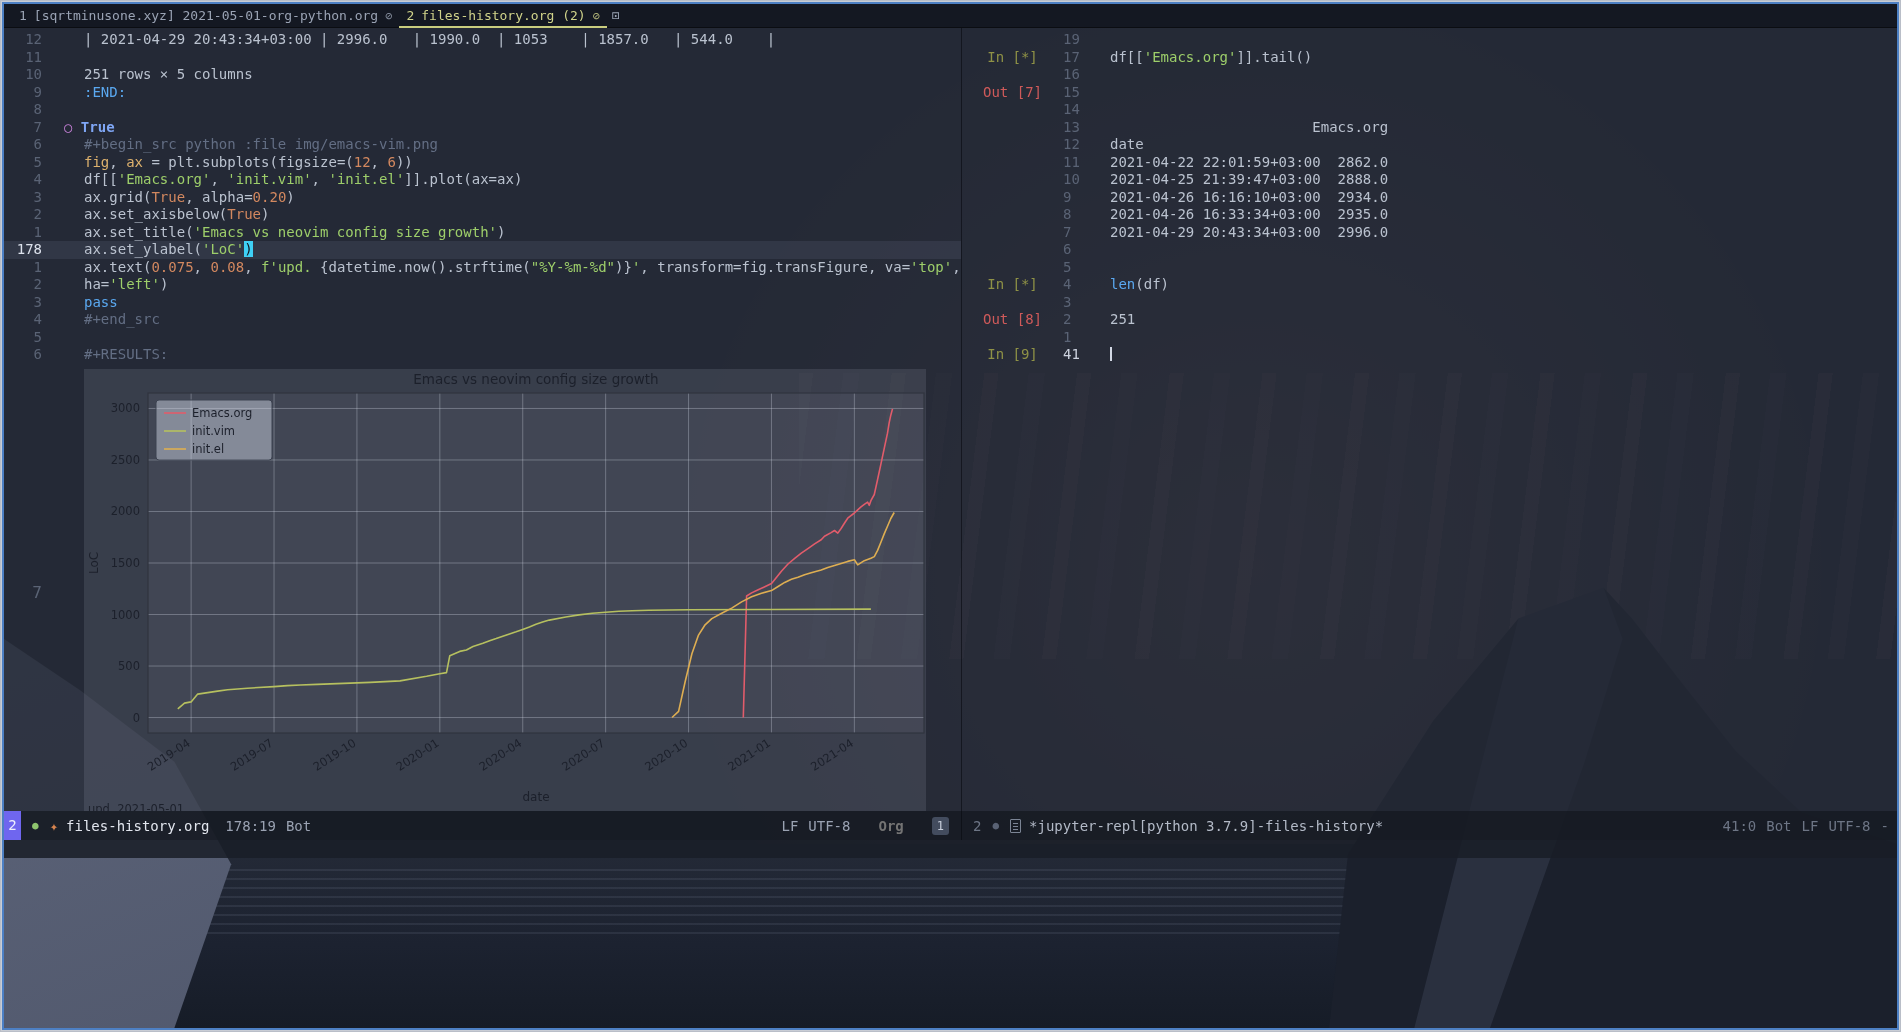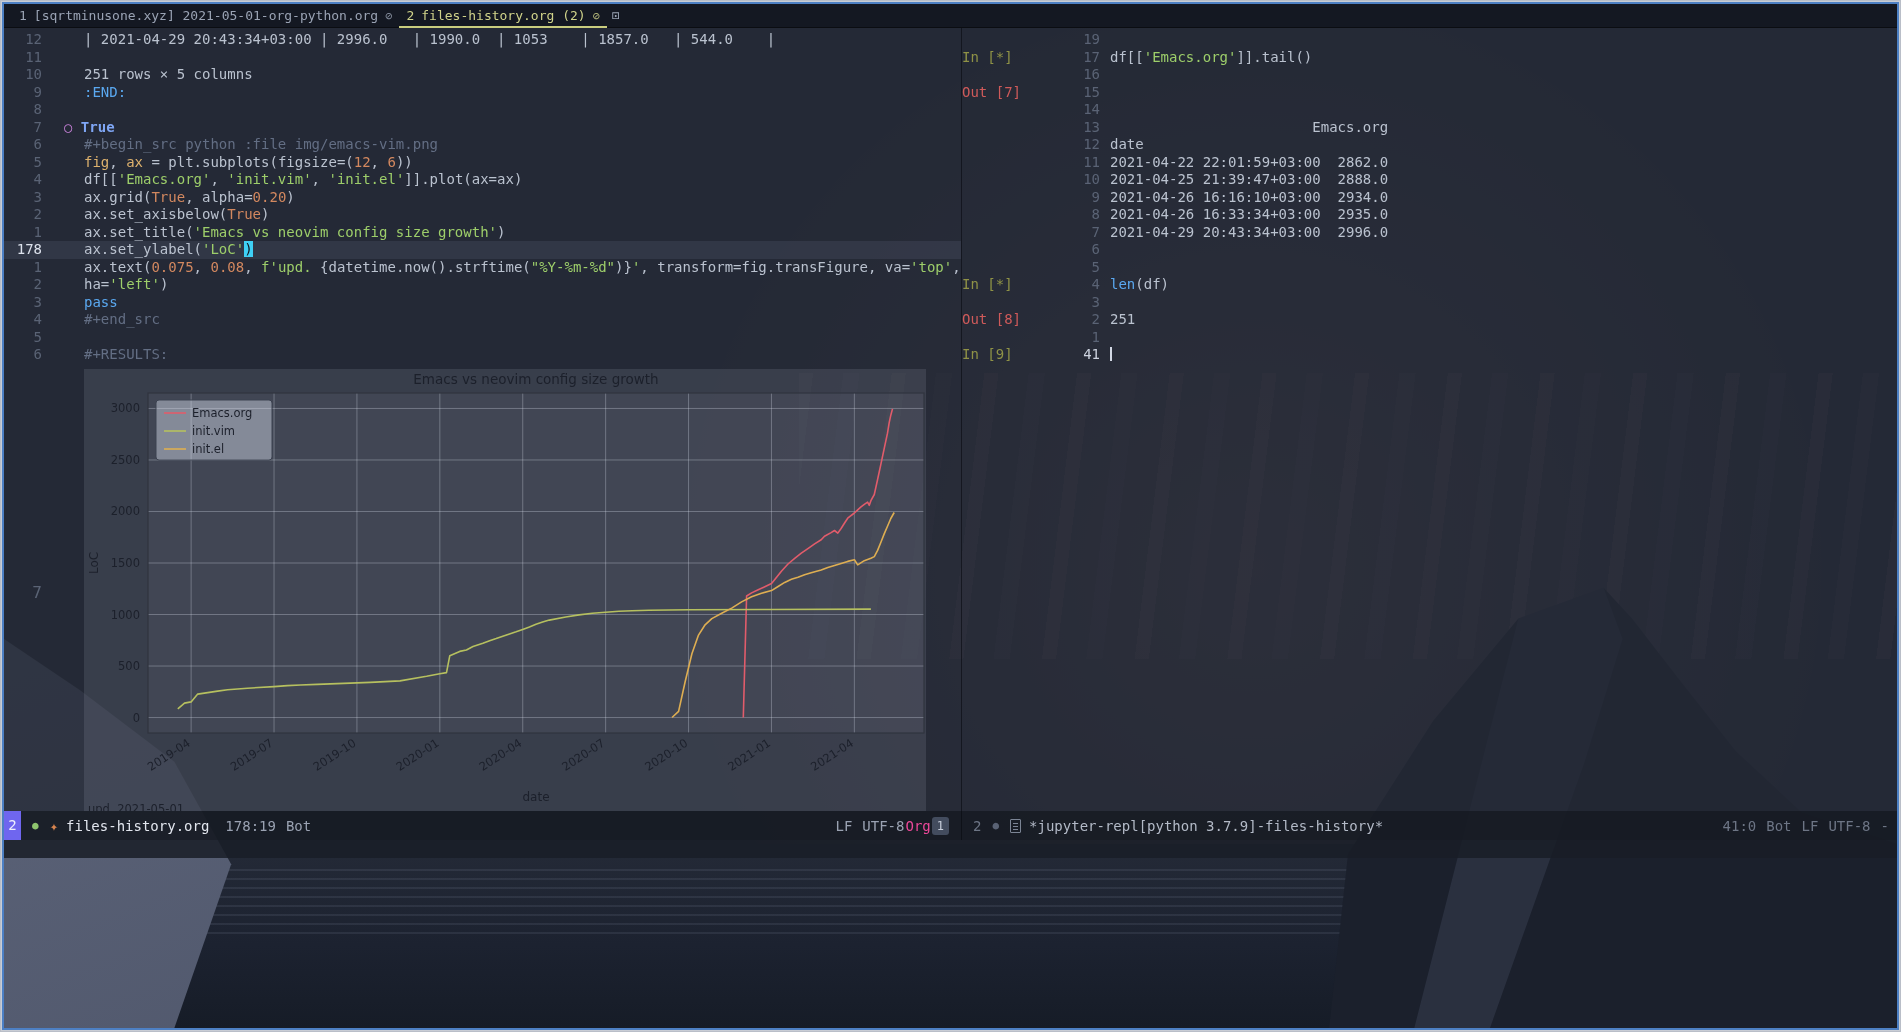--- a/index.html
+++ b/index.html
@@ -39,22 +39,22 @@
   .win{position:absolute;top:24px;height:783px;background:rgba(36,41,54,0.80);overflow:hidden}
   .win.left{left:0;width:957px}
   .win.right{left:957px;right:0;border-left:1px solid rgba(8,10,16,0.6)}
   .lines{padding-top:3px}
   .row,.rrow{display:flex;height:17.5px;line-height:17.5px;font-size:14px;white-space:pre}
   .row.cur{background:rgba(150,160,190,0.12)}
   .row.cur .lnum{color:#dde2ec}
   .lnum{width:46px;text-align:right;padding-right:8px;color:#5a6375;flex:none}
   .lcontent{padding-left:34px}
   .lcontent.outdent{padding-left:14px}
-  .rprompt{width:101px;text-align:left;flex:none}
-  .rnum{width:37px;text-align:right;flex:none;color:#5a6375}
+  .rprompt{width:101px;text-align:center;flex:none}
+  .rnum{width:37px;text-align:left;flex:none;color:#5a6375}
   .rcontent{padding-left:10px}
   .rrow.cur .rnum{color:#cdd3df}
 
   .tk-fg{color:#bac2cf}
   .tk-str{color:#9dce6a}
   .tk-numlit{color:#d3885f}
   .tk-const{color:#d3885f}
   .tk-var{color:#ddb16d}
   .tk-kw{color:#5aa8f0}
   .tk-builtin{color:#5aa8f0}
@@ -77,21 +77,21 @@
       display:flex;align-items:center;font-size:14px;color:#9aa2b2}
   .modeline-left{left:0;width:957px}
   .modeline-right{left:957px;right:0;border-left:1px solid rgba(8,10,16,0.6);color:#6d7585}
   .winum-badge{width:17px;height:29px;background:#6f66ef;color:#eef0fc;text-align:center;line-height:29px;margin-right:11px;flex:none}
   .ml-dot{color:#8fc56e;font-size:11px;margin-right:11px}
   .ml-dot.dim{color:#596274}
   .ml-orgicon{color:#d8854f;margin-right:8px}
   .ml-buffer{color:#e2e6ee;font-weight:normal;margin-right:16px}
   .ml-pos{margin-right:10px}
   .ml-right{margin-left:auto;display:flex;align-items:center}
-  .ml-mode{color:#ec4899;font-weight:normal;margin:0 1px}
+  .ml-mode{color:#737373;font-weight:bold;margin:0 28px}
   .ml-badge1{background:#434c5e;color:#c6cdda;border-radius:3px;padding:0 5px;height:18px;line-height:18px;font-size:12px;margin-right:12px}
   .ml-winum2{margin:0 11px 0 11px}
   .file-icon{width:11px;height:14px;border:1px solid #7b8494;border-radius:1px;margin-right:8px;position:relative}
   .file-icon::after{content:"";position:absolute;left:2px;top:3px;width:5px;height:1px;background:#7b8494;box-shadow:0 3px 0 #7b8494,0 6px 0 #7b8494}
   .ml2-buffer{color:#b3bac7;margin-right:16px}
   .gap10{margin-right:10px}
 
   .echo-area{position:absolute;top:836px;left:0;right:0;height:18px;background:rgba(25,29,39,0.85)}
 </style>
 </head>

